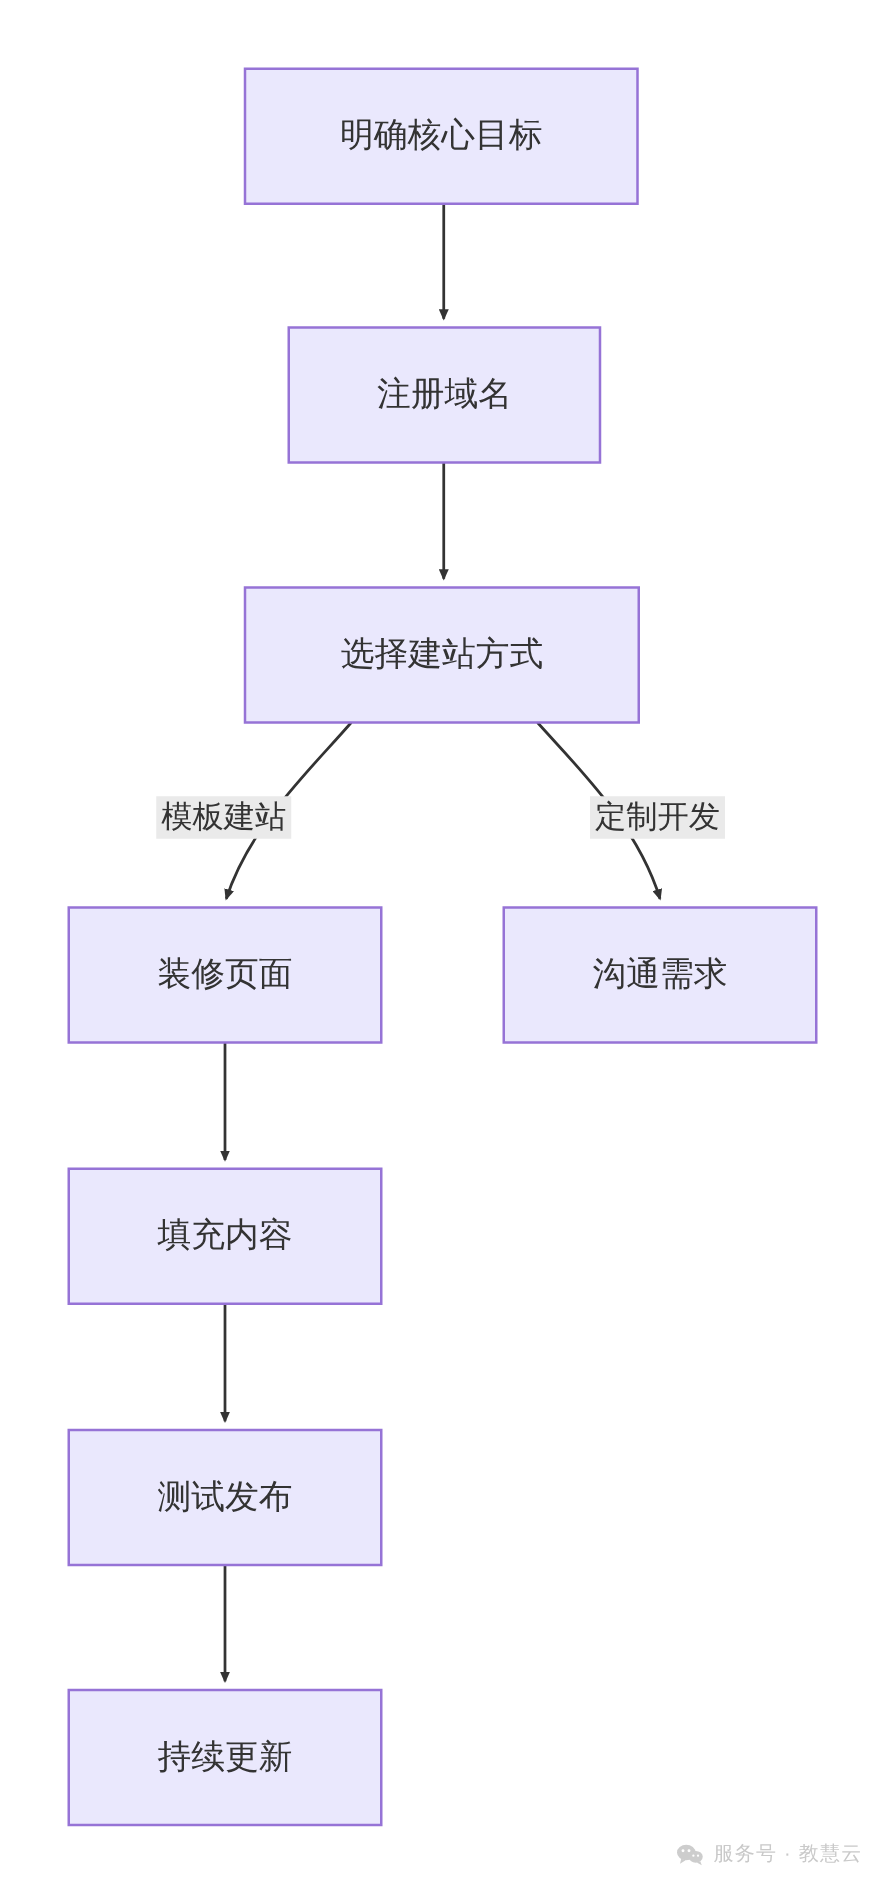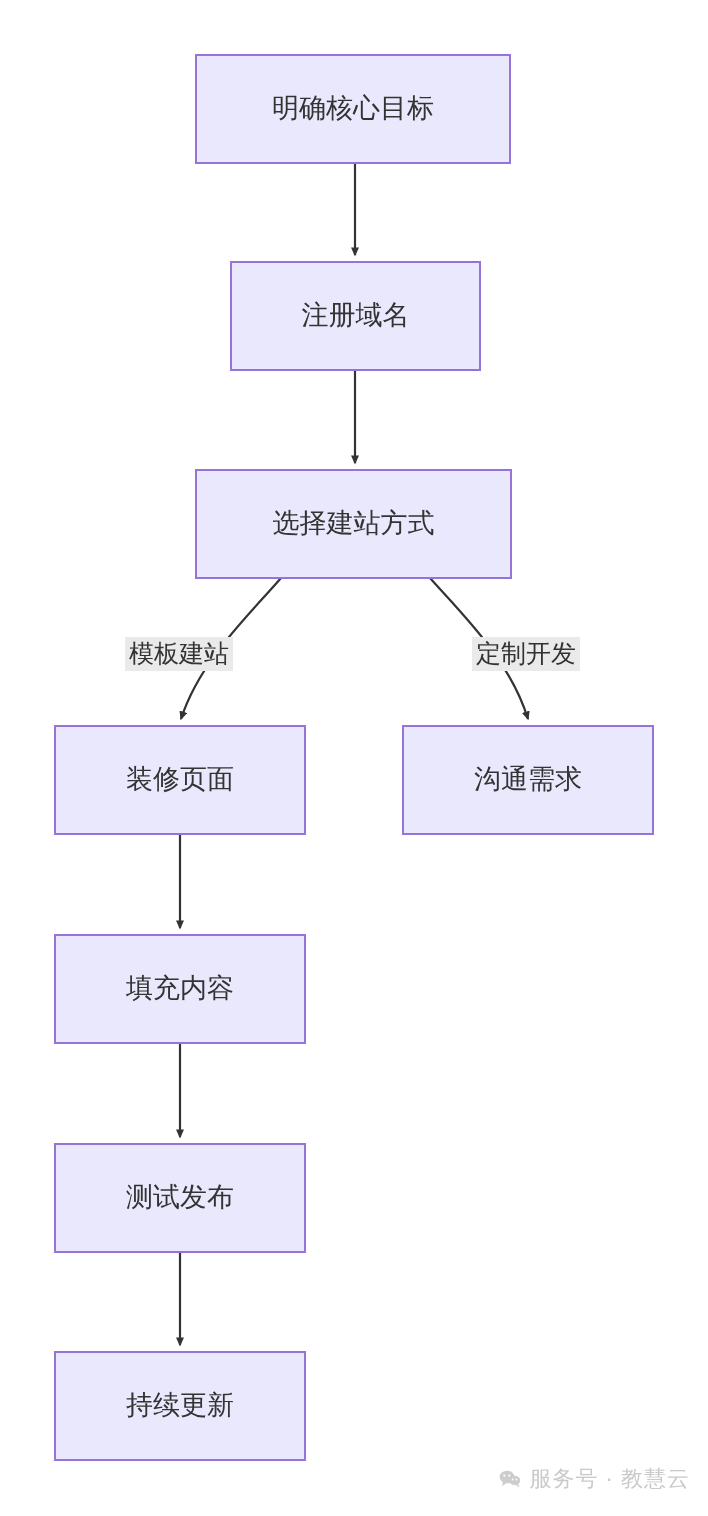--- a/index.html
+++ b/index.html
@@ -49,21 +49,21 @@
     dominant-baseline: middle;
   }
   .watermark {
     position: absolute;
     right: 18px;
     bottom: 22px;
     display: flex;
     align-items: center;
     gap: 8px;
     color: #c9c9c9;
-    font-size: 22px;
+    font-size: 16px;
     font-family: "Liberation Sans", "DejaVu Sans", sans-serif;
     letter-spacing: 1px;
     white-space: nowrap;
   }
   .watermark svg { display: block; }
 </style>
 </head>
 <body>
 
 <svg id="flow-root" viewBox="0 0 708 1516" width="708" height="1516">

